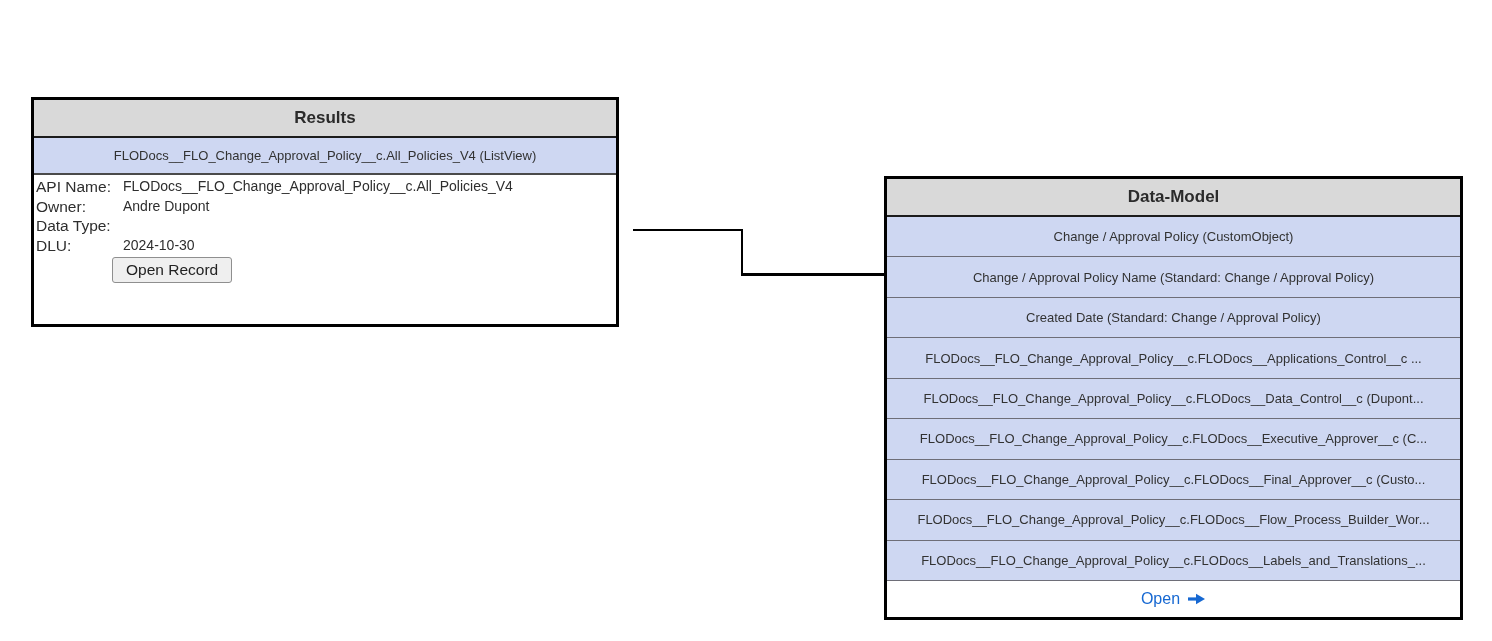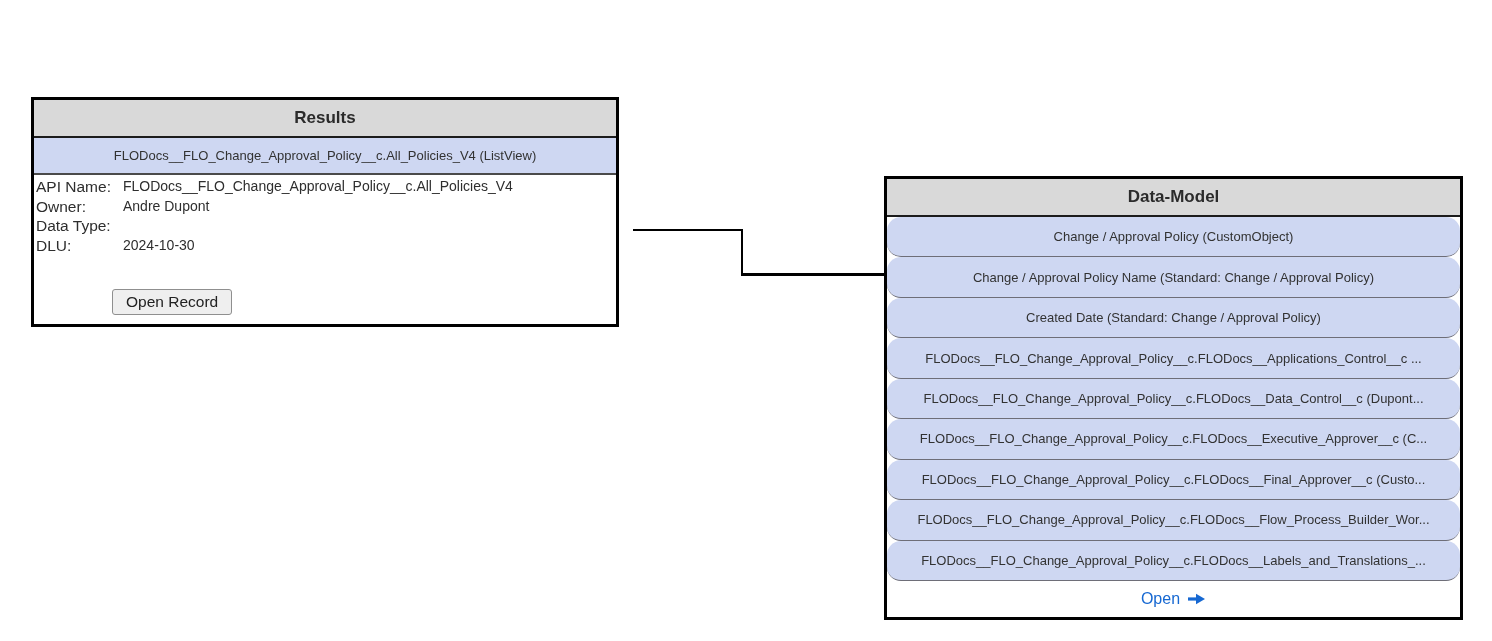--- a/index.html
+++ b/index.html
@@ -71,25 +71,24 @@
   .button-cell { grid-column: 2; margin-top: 2px; }
   .open-record-btn {
     font-family: "Liberation Sans", sans-serif;
     font-size: 15.5px;
     color: #222222;
     background: #efefef;
     border: 1px solid #8f8f8f;
     border-radius: 3px;
     padding: 3px 13px;
     cursor: pointer;
-    margin-top: 32px;
   }
 
   .dm-rows { flex: 1; display: flex; flex-direction: column; }
-  .dm-rows .blue-row { flex: 1; border-radius: 14px; }
+  .dm-rows .blue-row { flex: 1; }
   .next-row {
     flex: 0 0 36px;
     background: #ffffff;
     display: flex;
     align-items: center;
     justify-content: center;
     gap: 7px;
   }
   .next-link {
     font-size: 16px;

